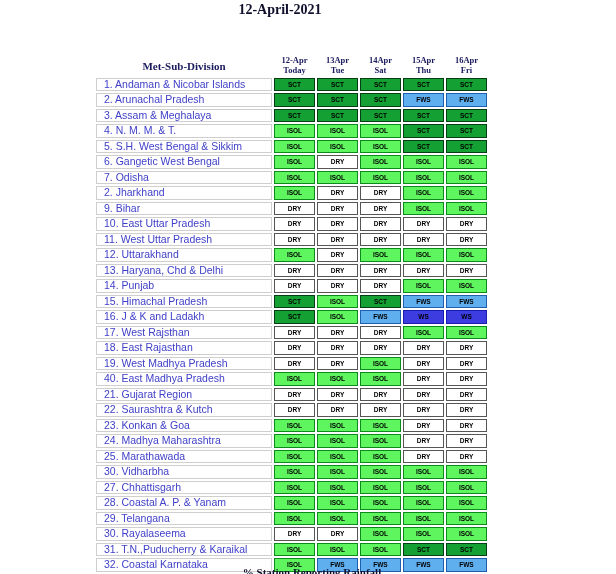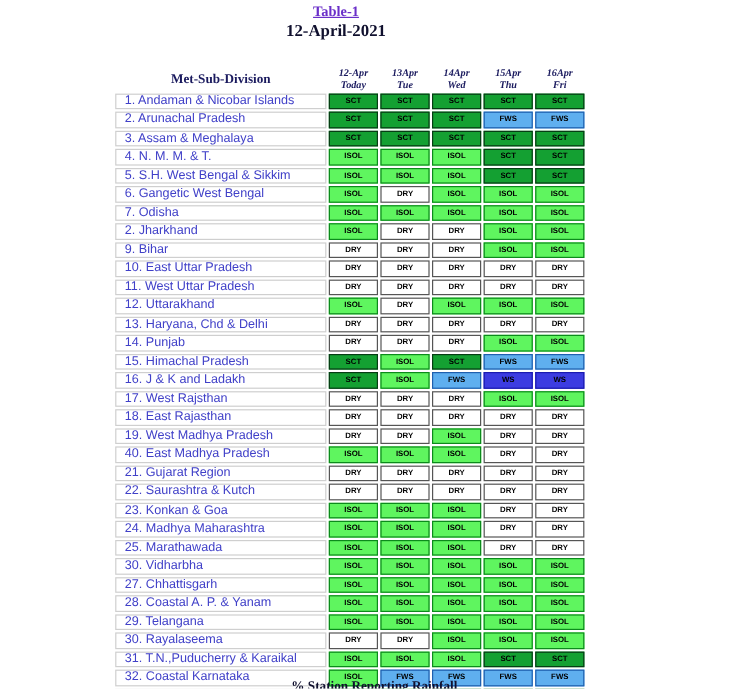--- a/index.html
+++ b/index.html
@@ -57,21 +57,20 @@
     width: 176px;
     height: 19px;
     font-size: 11px;
     vertical-align: middle;
   }
   th.day-header {
     width: 39px;
     font-size: 8.5px;
     line-height: 1.15;
     text-align: center;
-    font-style: italic;
   }
   td { padding: 0; height: 11.5px; }
   td.division-cell {
     background: #ffffff;
     border: 1px solid #cfcfcf;
     font-family: "Liberation Sans", sans-serif;
     font-size: 10.5px;
     line-height: 11.5px;
     color: #4040c8;
     padding-left: 7px;
@@ -103,39 +102,38 @@
     font-weight: bold;
     color: #10102e;
   }
 </style>
 </head>
 <body>
 
 <div class="page">
 
   <div class="titles">
-    <div class="table-label">Table-1</div>
     <div class="date-line">12-April-2021</div>
   </div>
 
   <table class="forecast">
     <thead>
       <tr>
         <th class="division-header">Met-Sub-Division</th>
         <th class="day-header">
           <div>12-Apr</div>
           <div>Today</div>
         </th>
         <th class="day-header">
           <div>13Apr</div>
           <div>Tue</div>
         </th>
         <th class="day-header">
           <div>14Apr</div>
-          <div>Wed</div>
+          <div>Sat</div>
         </th>
         <th class="day-header">
           <div>15Apr</div>
           <div>Thu</div>
         </th>
         <th class="day-header">
           <div>16Apr</div>
           <div>Fri</div>
         </th>
       </tr>

